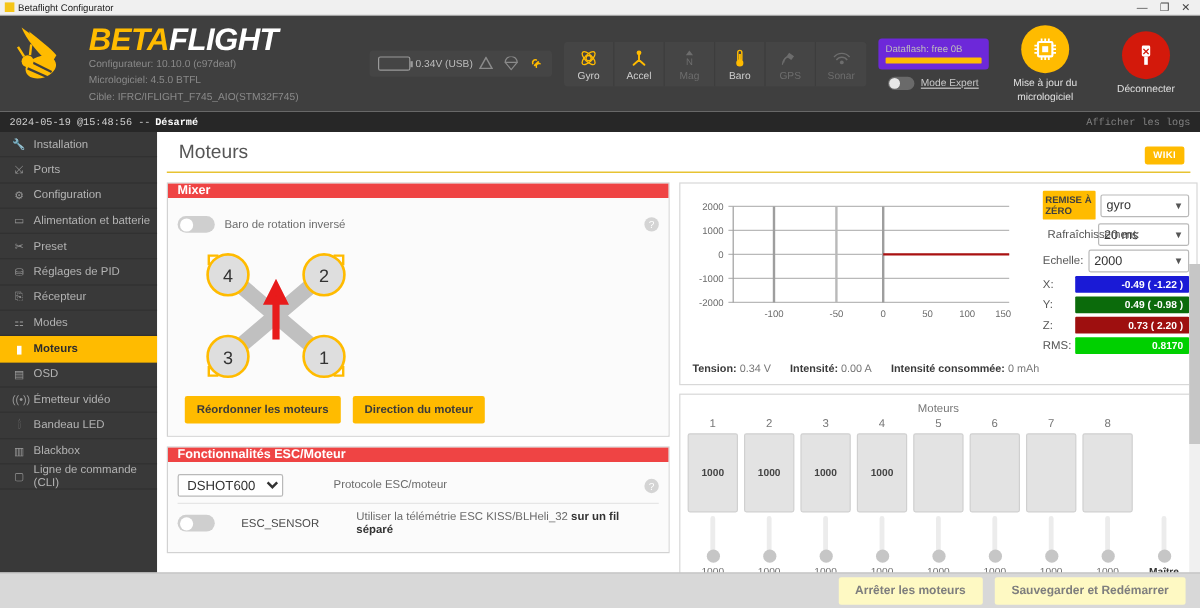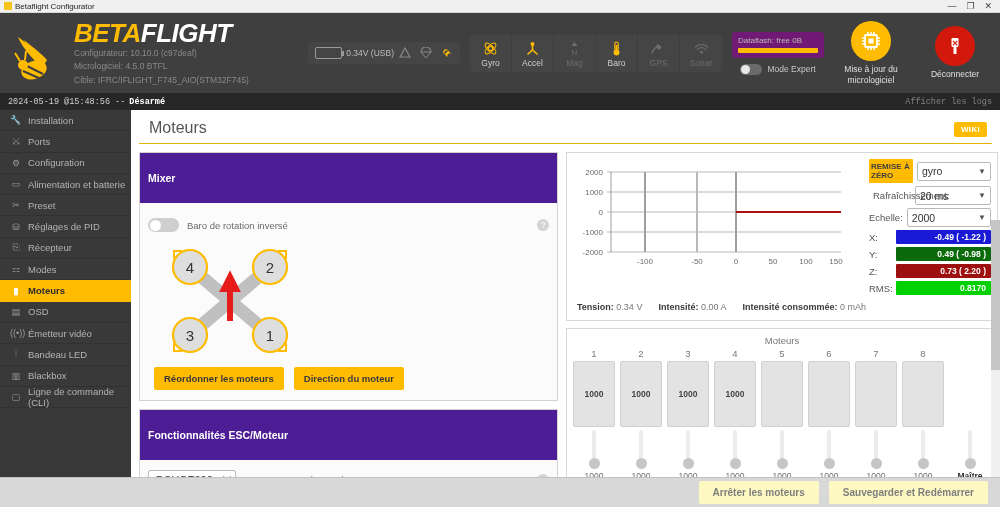--- a/index.html
+++ b/index.html
@@ -22,21 +22,21 @@
     width: 8px; height: 8px; background: #f5c518; margin-right: 3px; flex: none;
   }
   .titlebar .tb-title { flex: 1; font-size: 8px; color: #222; }
   .tb-controls { display: flex; gap: 10px; font-size: 9px; color: #444; padding-right: 4px; }
 
   
   .header {
     height: 80px; background: #3f3f3f; position: relative;
     display: flex; align-items: center;
   }
-  .brand { display: flex; align-items: flex-end; padding-left: 14px; }
+  .brand { display: flex; align-items: flex-start; padding-left: 14px; }
   .bee { width: 54px; height: 52px; flex: none; margin-right: 6px; }
   .brand-text .logo {
     font-size: 26px; font-weight: bold; font-style: italic; letter-spacing: -0.5px;
     line-height: 1;
   }
   .logo .beta { color: #ffbb00; }
   .logo .flight { color: #fff; }
   .brand-text .meta { color: #8a8a8a; font-size: 8.5px; line-height: 1.32; margin-top: 2px; }
 
   .header-right {
@@ -65,33 +65,33 @@
     border-right: 1px solid #3d3d3d;
   }
   .sensor:last-child { border-right: none; }
   .sensor .s-label { font-size: 8.5px; margin-top: 1px; }
   .sensor.on .s-label { color: #cfcfcf; }
   .sensor.off .s-label { color: #6d6d6d; }
   .sensor svg { display: block; margin: 0 auto; }
 
   .dataflash-col { display: flex; flex-direction: column; align-items: center; gap: 6px; }
   .dataflash {
-    background: #701a75; border-radius: 3px; padding: 4px 6px 5px; width: 92px;
+    background: #6d28d9; border-radius: 3px; padding: 4px 6px 5px; width: 92px;
   }
   .df-label { color: #bdbdbd; font-size: 8px; margin-bottom: 3px; }
   .df-bar { height: 5px; background: #ffbb00; border-radius: 1px; }
   .expert { display: flex; align-items: center; gap: 5px; }
   .toggle-dark {
     width: 22px; height: 11px; background: #6a6a6a; border-radius: 6px; position: relative;
   }
   .toggle-dark::after {
     content: ""; position: absolute; left: 1px; top: 1px;
     width: 9px; height: 9px; border-radius: 50%; background: #e8e8e8;
   }
-  .expert-label { color: #c8c8c8; font-size: 8.5px; }
+  .expert-label { color: #c8c8c8; font-size: 8.5px; text-decoration: underline; }
 
   .circle-btn { display: flex; flex-direction: column; align-items: center; width: 74px; }
   .circle {
     width: 40px; height: 40px; border-radius: 50%;
     display: flex; align-items: center; justify-content: center;
   }
   .circle.fw { background: #ffbb00; }
   .circle.dc { background: #d3190b; }
   .cb-label { color: #e0e0e0; font-size: 8.5px; text-align: center; line-height: 1.2; margin-top: 3px; }
 
@@ -129,22 +129,22 @@
     background: #ffbb00; color: #fff; font-size: 8px; font-weight: bold;
     padding: 3px 7px; border-radius: 2px; letter-spacing: 0.3px;
   }
 
   .columns { display: flex; gap: 8px; padding: 8px 10px 0 8px; }
   .col-left { width: 419px; flex: none; }
   .col-right { flex: 1; }
 
   .panel { border: 1px solid #d2d2d2; margin-bottom: 8px; background: #fff; }
   .panel-head {
-    background: #4c1d95; color: #fff; font-size: 10.5px; font-weight: bold;
-    padding: 19px 8px;
+    background: #ef4444; color: #fff; font-size: 10.5px; font-weight: bold;
+    padding: 0 8px;
   }
   .panel-body { padding: 7px 8px 8px; background: #fbfbfb; }
 
   select.styled {
     font-family: "Liberation Sans", sans-serif; font-size: 11px;
     padding: 2px 3px; border: 1px solid #b9b9b9; background: #fff; color: #333;
     border-radius: 2px; height: 19px;
   }
 
   .row-line {

